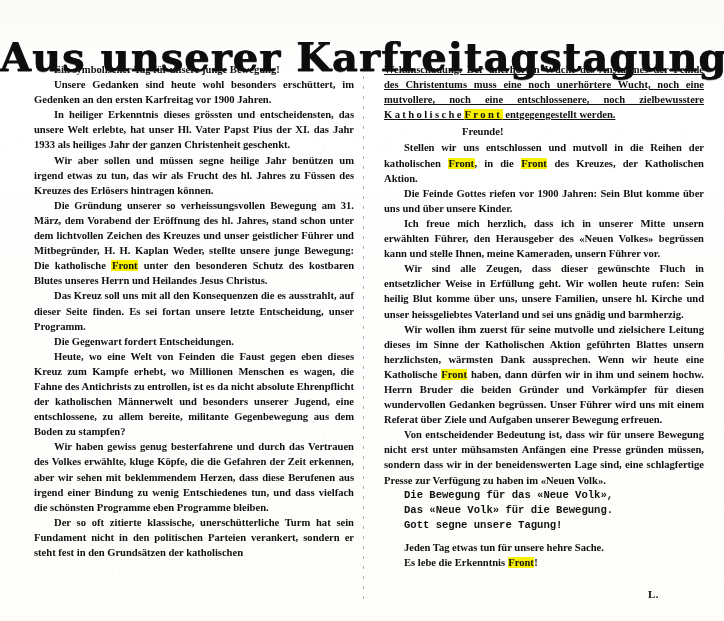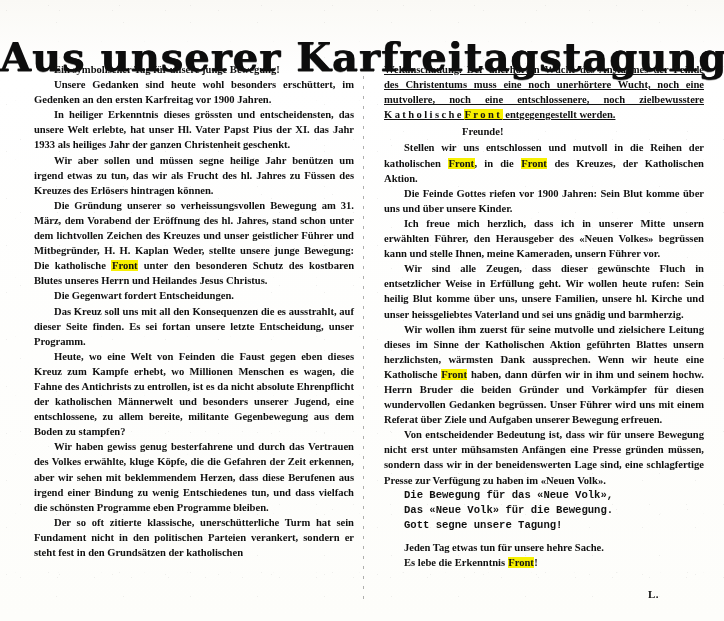--- a/index.html
+++ b/index.html
@@ -168,23 +168,23 @@
 
     <div class="col col-left">
 
       <p>Ein symbolischer Tag für unsere junge Bewegung!</p>
       <p>Unsere Gedanken sind heute wohl besonders erschüttert, im Gedenken an den ersten Karfreitag vor 1900 Jahren.</p>
       <p>In heiliger Erkenntnis dieses grössten und entscheidensten, das unsere Welt erlebte, hat unser Hl. Vater Papst Pius der XI. das Jahr 1933 als heiliges Jahr der ganzen Christenheit geschenkt.</p>
       <p>Wir aber sollen und müssen segne heilige Jahr benützen um irgend etwas zu tun, das wir als Frucht des hl. Jahres zu Füssen des Kreuzes des Erlösers hintragen können.</p>
 
       <p><span>Die Gründung unserer so verheissungsvollen Bewegung am 31. März, dem Vorabend der Eröffnung des hl. Jahres, stand schon unter dem lichtvollen Zeichen des Kreuzes und unser geistlicher Führer und Mitbegründer, H. H. Kaplan Weder, stellte unsere junge Bewegung: Die katholische </span><span class="hl">Front</span><span> unter den besonderen Schutz des kostbaren Blutes unseres Herrn und Heilandes Jesus Christus.</span></p>
 
+      <p><span>Das Kreuz soll uns mit all den Konsequenzen die es ausstrahlt, auf dieser Seite finden. Es sei fortan unsere </span><span class="bold">letzte Entscheidung, unser Programm.</span></p>
+
       <p>Die Gegenwart fordert Entscheidungen.</p>
-
-      <p><span>Das Kreuz soll uns mit all den Konsequenzen die es ausstrahlt, auf dieser Seite finden. Es sei fortan unsere </span><span class="bold">letzte Entscheidung, unser Programm.</span></p>
 
       <p>Heute, wo eine Welt von Feinden die Faust gegen eben dieses Kreuz zum Kampfe erhebt, wo Millionen Menschen es wagen, die Fahne des Antichrists zu entrollen, ist es da nicht absolute Ehrenpflicht der katholischen Männerwelt und besonders unserer Jugend, eine entschlossene, zu allem bereite, militante Gegenbewegung aus dem Boden zu stampfen?</p>
 
 
       <p>Wir haben gewiss genug besterfahrene und durch das Vertrauen des Volkes erwählte, kluge Köpfe, die die Gefahren der Zeit erkennen, aber wir sehen mit beklemmendem Herzen, dass diese Berufenen aus irgend einer Bindung zu wenig Entschiedenes tun, und dass vielfach die schönsten Programme eben Programme bleiben.</p>
       <p>Der so oft zitierte klassische, unerschütterliche Turm hat sein Fundament nicht in den politischen Parteien verankert, sondern er steht fest in den Grundsätzen der katholischen</p>
     </div>
 
     <div class="col col-right">
 

